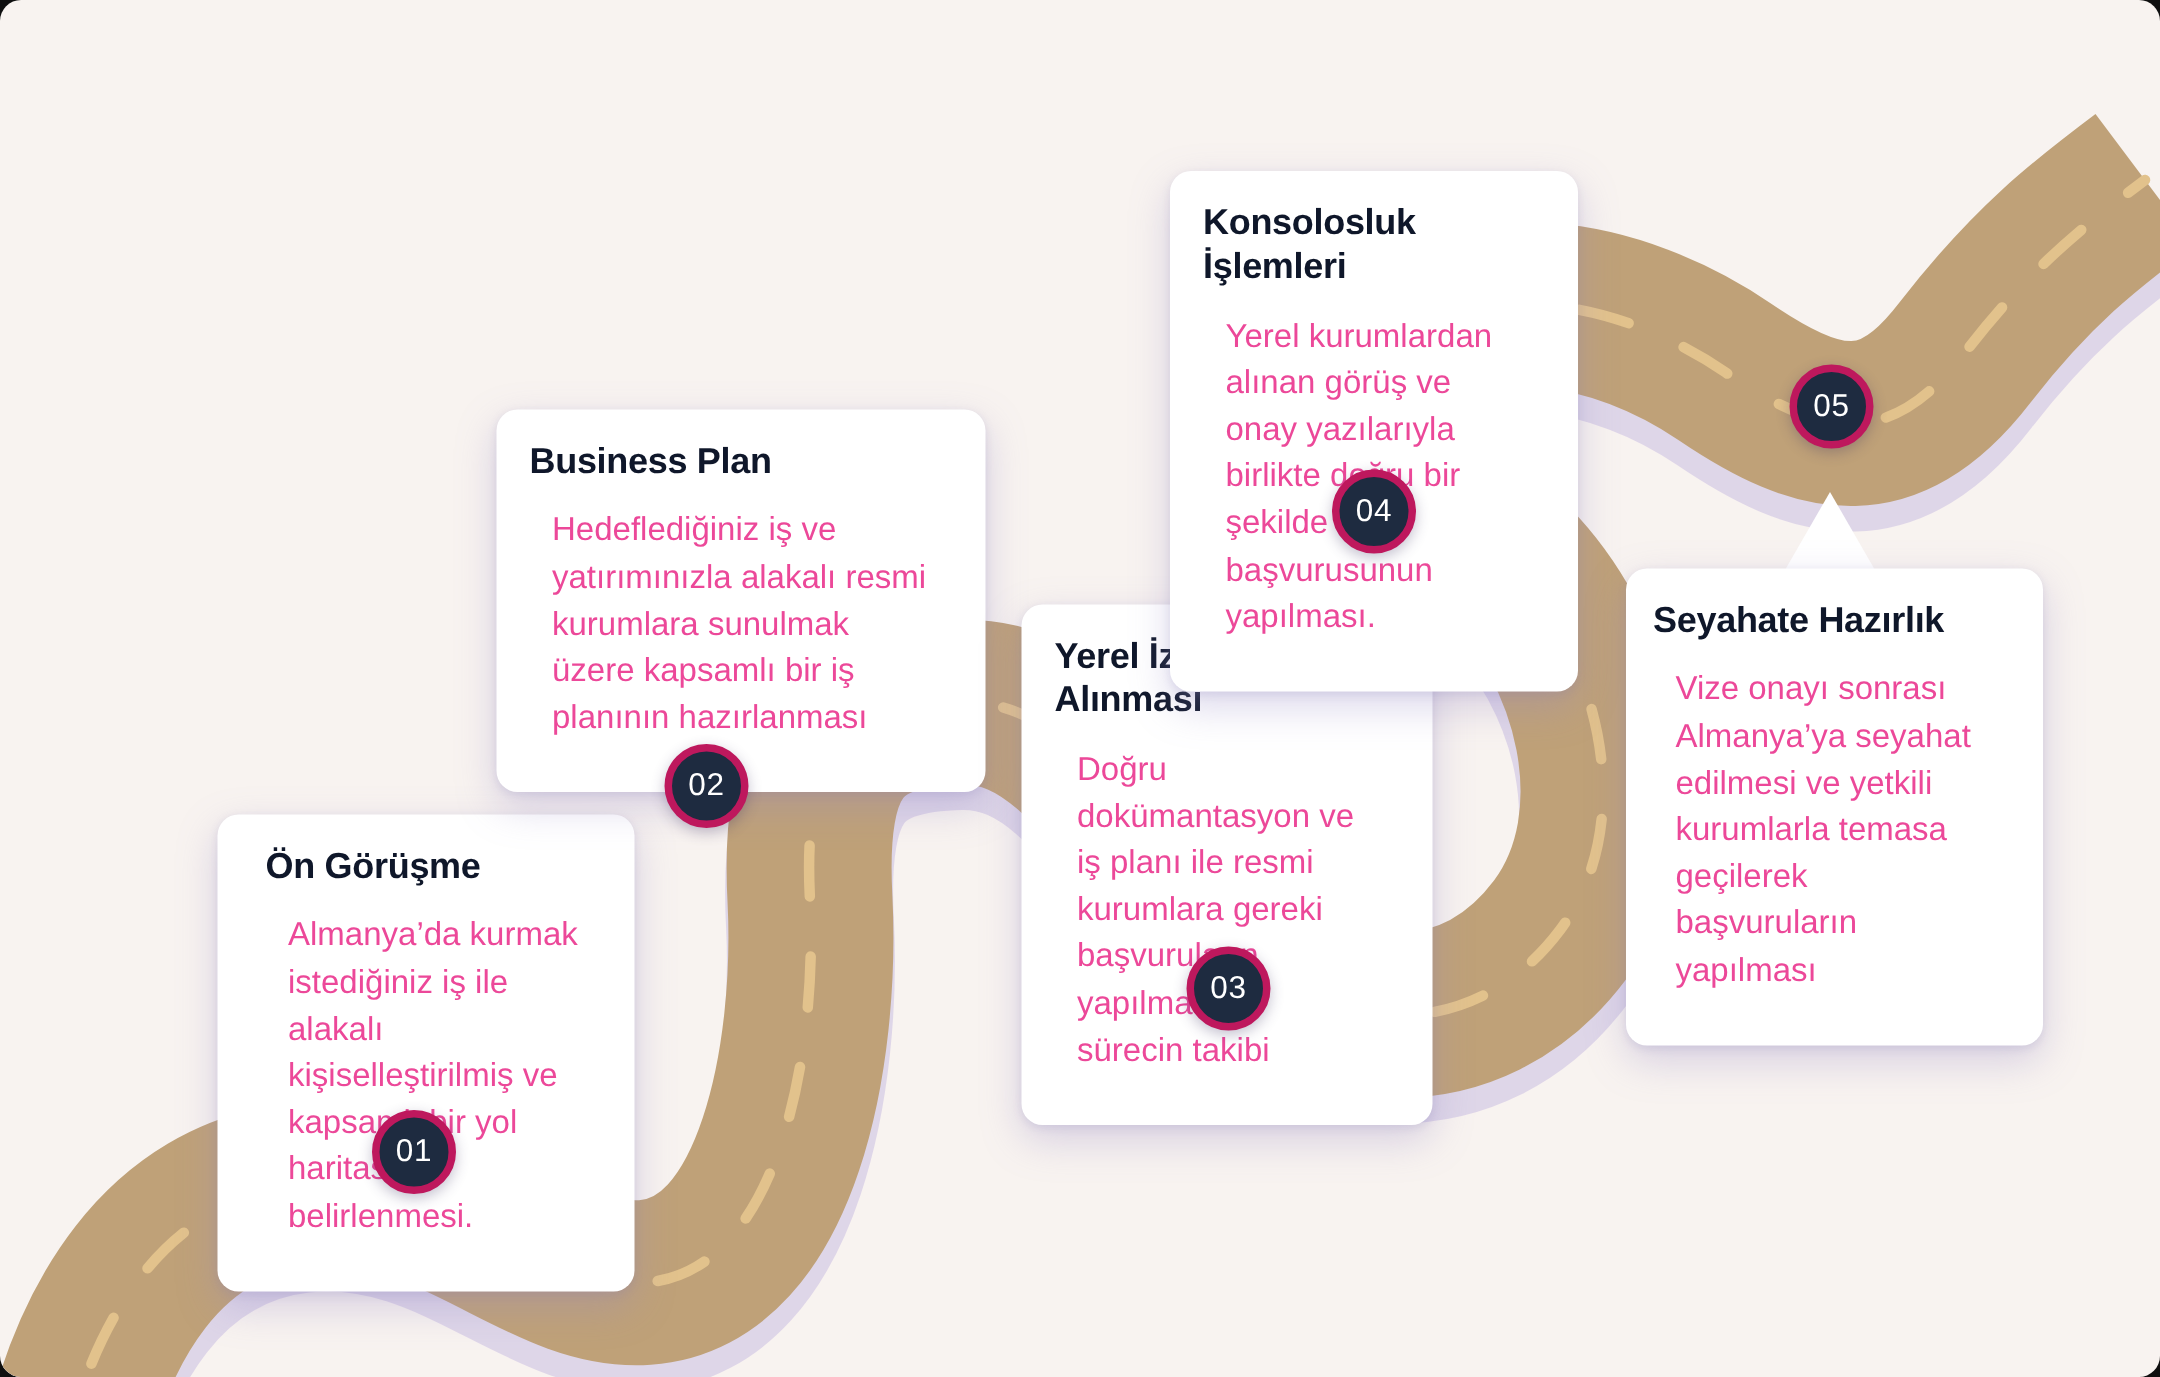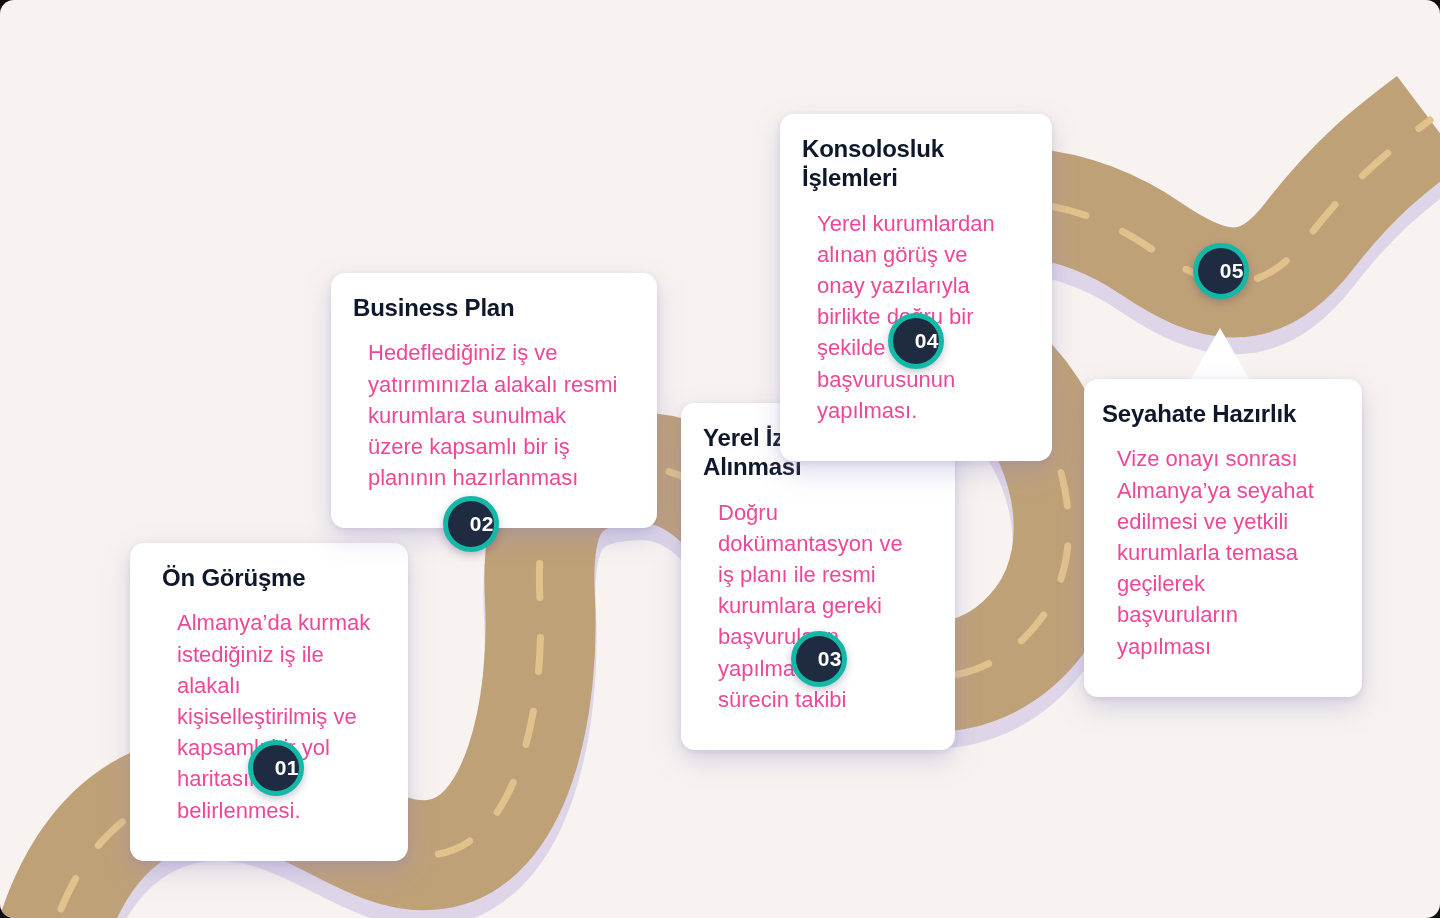--- a/index.html
+++ b/index.html
@@ -68,35 +68,35 @@
     border-bottom: 52px solid #ffffff;
   }
 
   
   .badge {
     position: absolute;
     width: 56px;
     height: 56px;
     border-radius: 50%;
     background: #1e2b40;
-    border: 5px solid #14b8a6;
+    border: 5px solid #be185d;
     box-sizing: border-box;
     display: flex;
     align-items: center;
-    justify-content: flex-end;
+    justify-content: center;
     color: #ffffff;
     font-size: 21px;
-    font-weight: bold;
+    font-weight: normal;
     letter-spacing: 0.5px;
     box-shadow: 0 3px 9px rgba(60,50,95,0.30);
     z-index: 9;
   }
 
   
-  #card-1 { left: 130px; top: 543px; width: 278px; padding-left: 32px; }
+  #card-1 { left: 145px; top: 543px; width: 278px; padding-left: 32px; }
   #tail-1 { left: 258px; top: 675px; }
   #badge-1 { left: 248px; top: 740px; }
 
   #card-2 { left: 331px; top: 273px; width: 326px; }
   #tail-2 { left: 444px; top: 425px; }
   #badge-2 { left: 443px; top: 496px; }
 
   #card-3 { left: 681px; top: 403px; width: 274px; }
   #tail-3 { left: 793px; top: 564px; }
   #badge-3 { left: 791px; top: 631px; }

